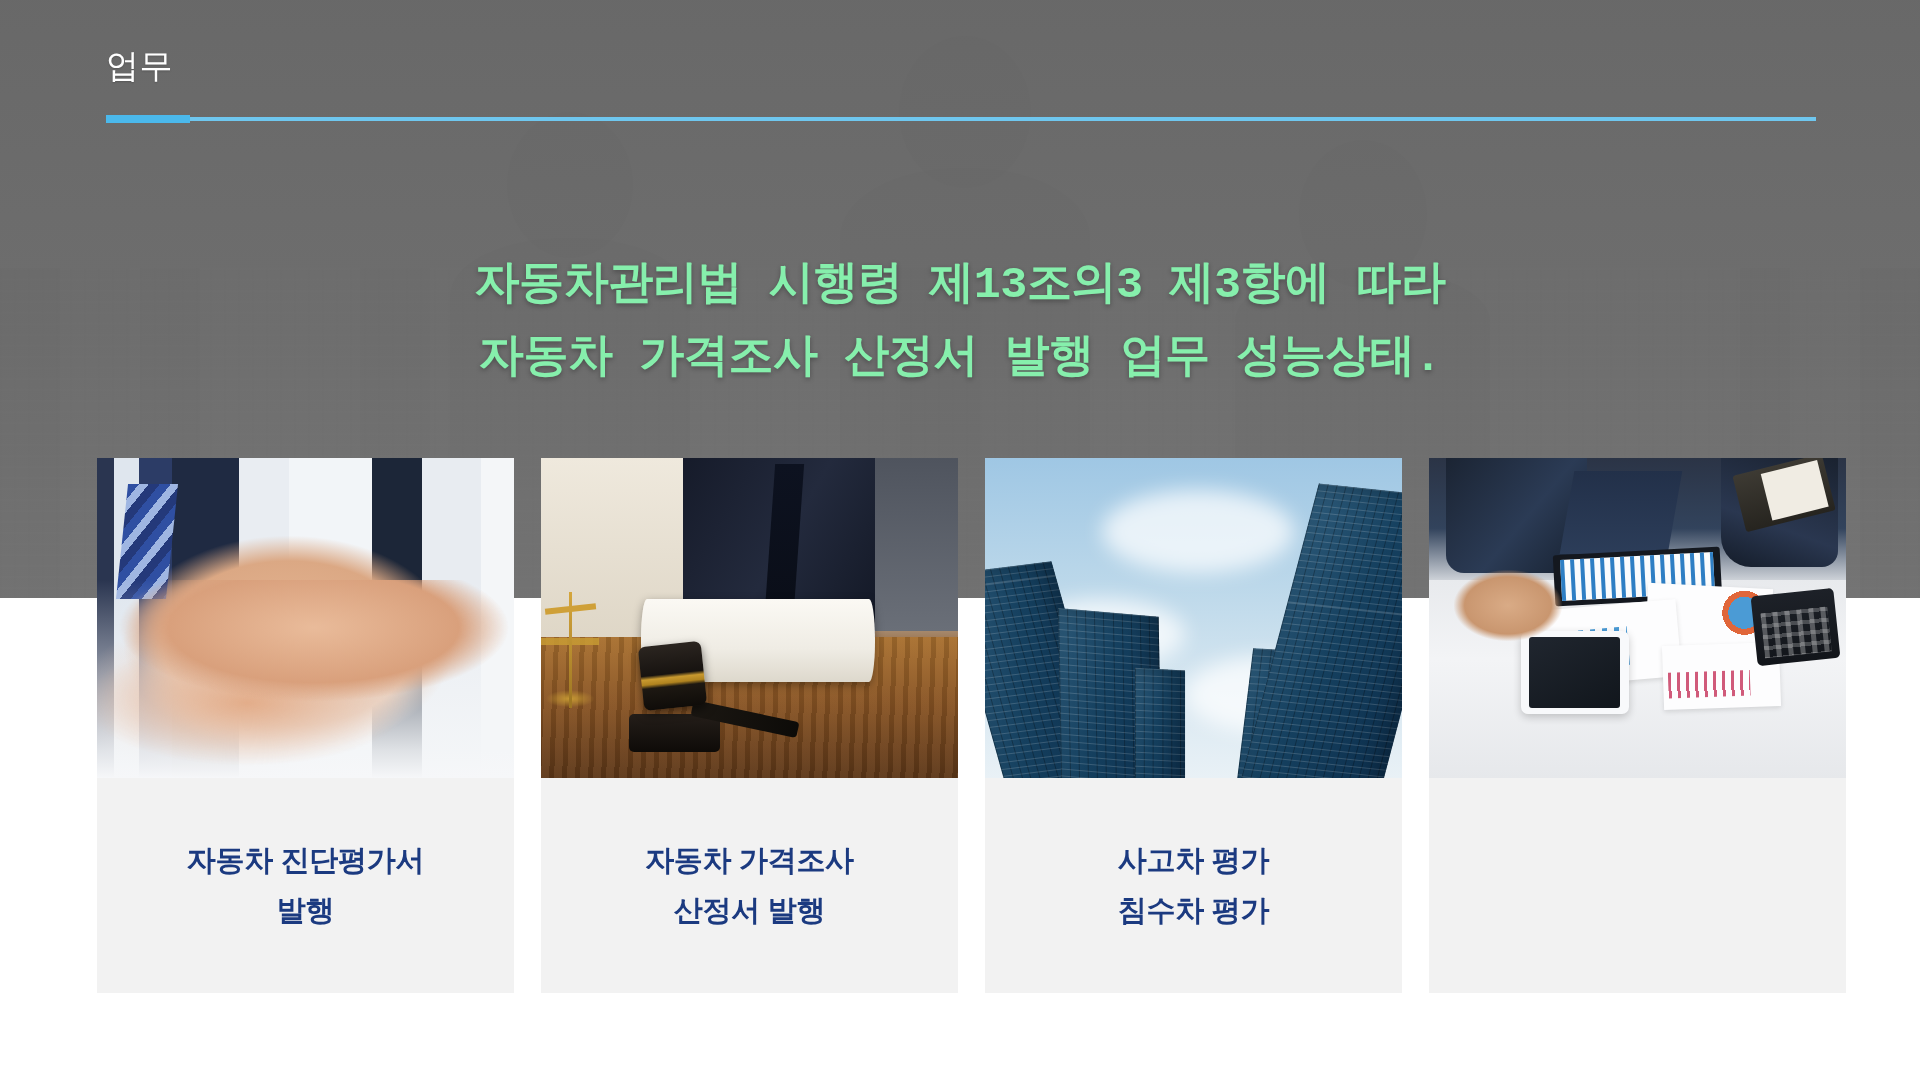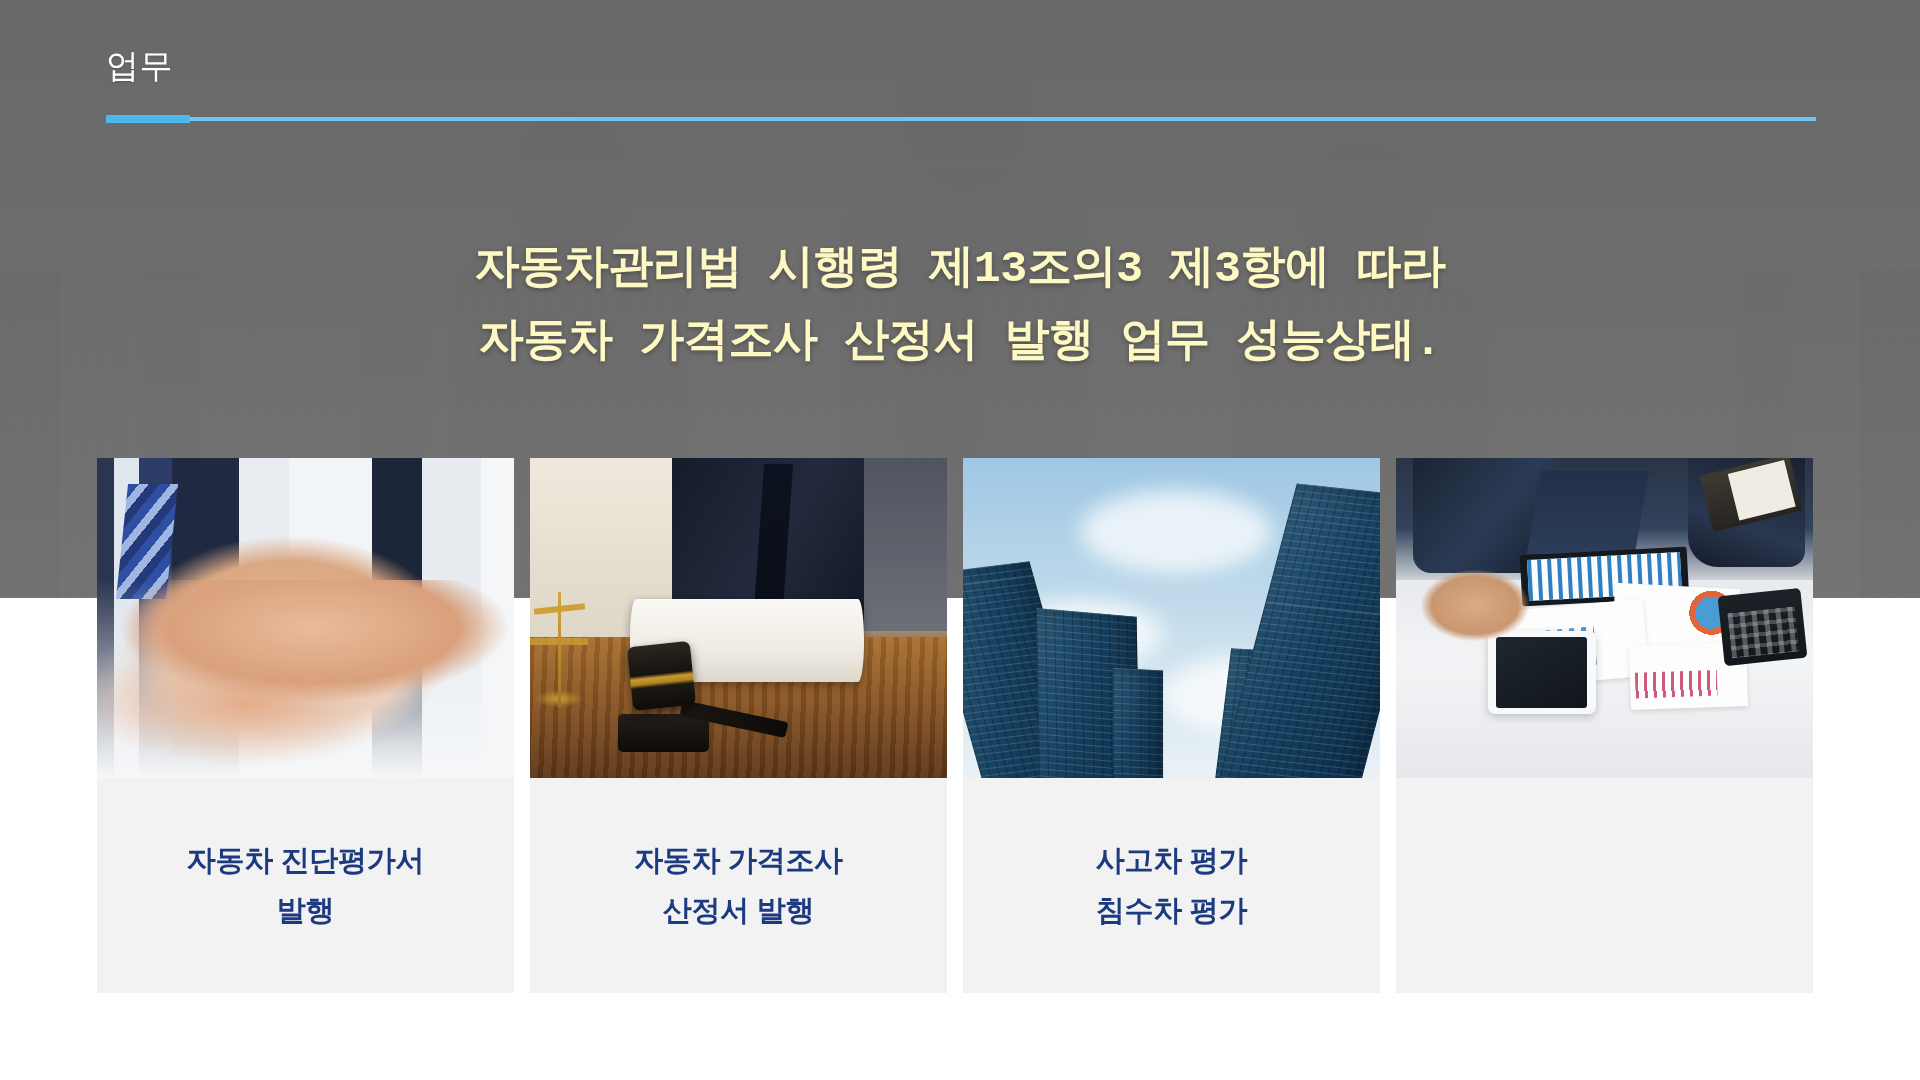--- a/index.html
+++ b/index.html
@@ -122,41 +122,41 @@
     top: 115px;
     width: 84px;
     height: 8px;
     background: #4bb9ec;
   }
 
   
   .headline {
     position: absolute;
     left: 0;
-    top: 204px;
+    top: 220px;
     width: 1920px;
     text-align: center;
-    color: #fef9c3;
+    color: #86efac;
     font-size: 45px;
     font-weight: 700;
     line-height: 1.62;
     letter-spacing: -0.4px;
     text-shadow: 0 2px 5px rgba(0,0,0,.30);
     white-space: nowrap;
   }
   .headline .line { display: block; }
 
   
   .cards {
     position: absolute;
     left: 97px;
     top: 458px;
     width: 1726px;
     display: flex;
-    gap: 16px;
+    gap: 27px;
   }
   .card {
     width: 417px;
     background: #f2f2f2;
     display: flex;
     flex-direction: column;
   }
   .card-media {
     width: 417px;
     height: 320px;

